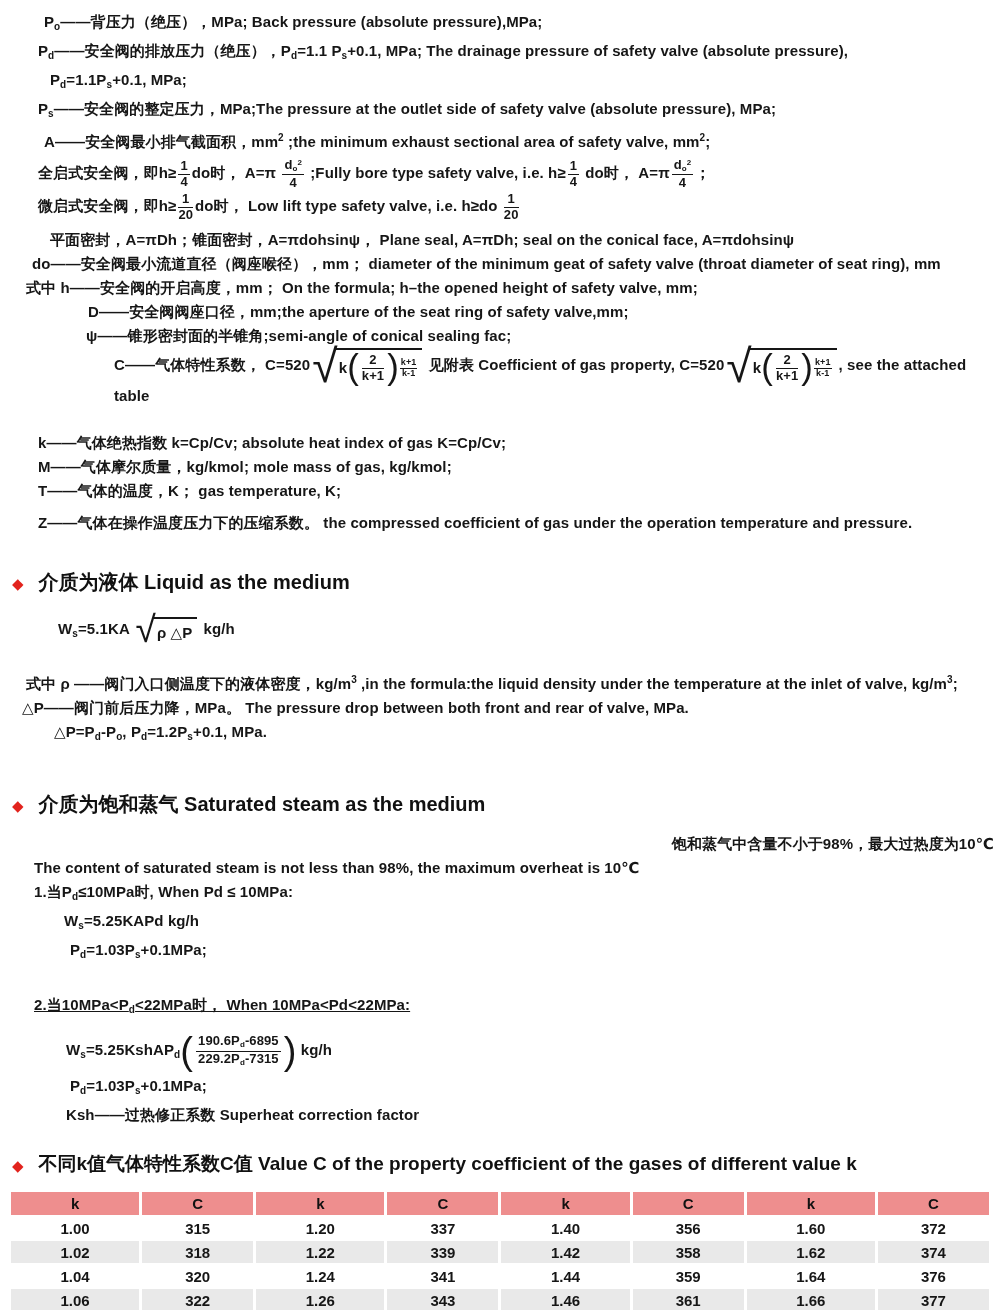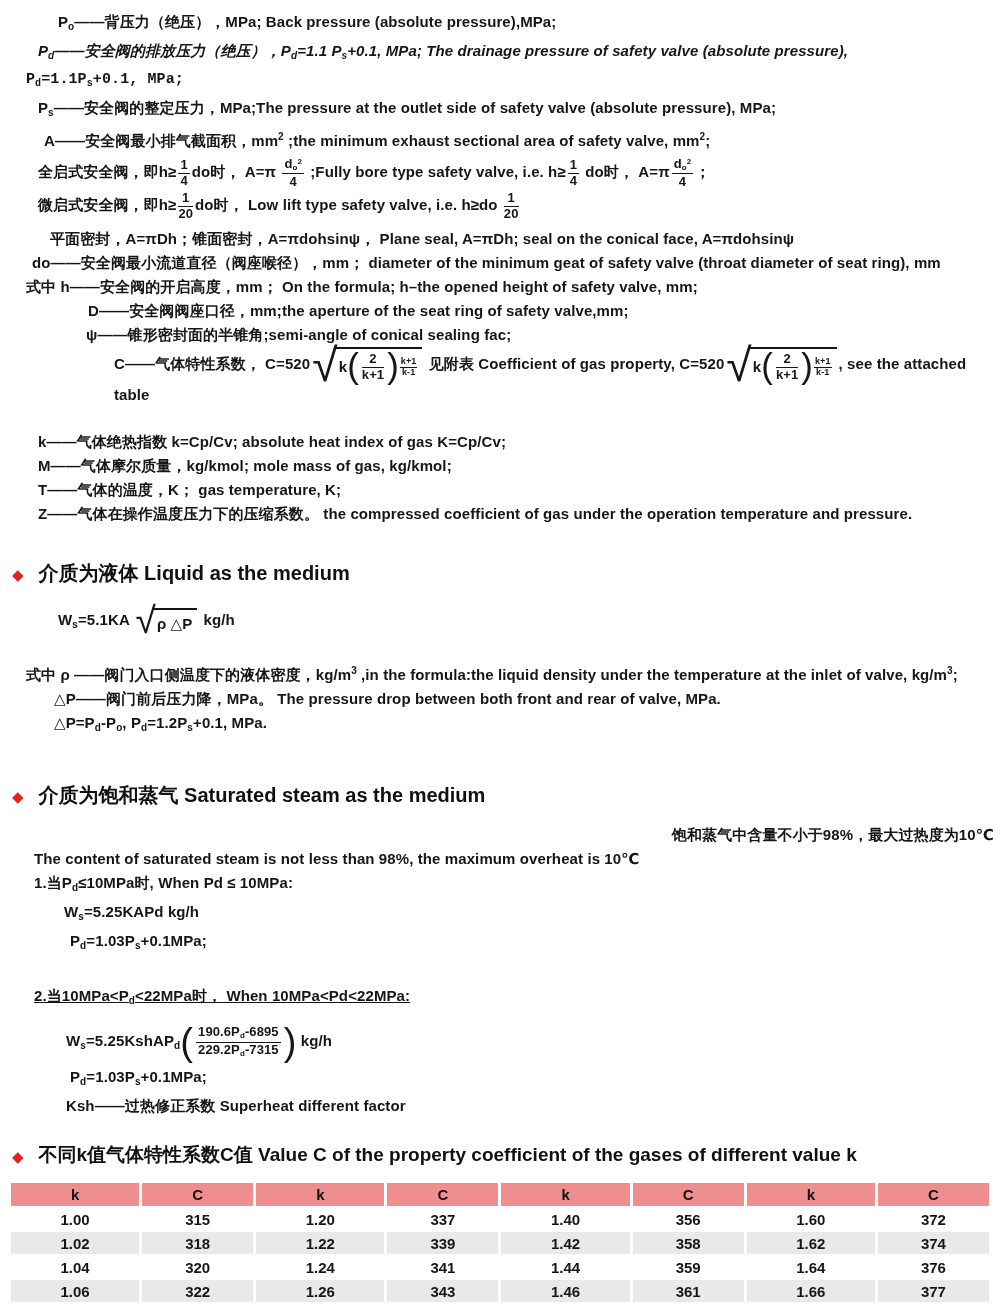--- a/index.html
+++ b/index.html
@@ -53,23 +53,23 @@
   table.ctable td { height:22px; text-align:center; font-weight:700; }
   table.ctable tbody tr:nth-child(even) td { background:#e9e9e9; }
 </style>
 </head>
 <body>
 
 <div class="page">
 
   <section>
     <div>
-        <div class="tline" style="padding-left: 58px;">P<sub>o</sub>——背压力（绝压），MPa; Back pressure (absolute pressure),MPa;</div>
-        <div class="tline" style="padding-left: 38px; font-style: italic;">P<sub>d</sub>——安全阀的排放压力（绝压），P<sub>d</sub>=1.1 P<sub>s</sub>+0.1, MPa; The drainage pressure of safety valve (absolute pressure),</div>
-        <div class="tline" style="padding-left: 26px; font-family: Liberation Mono, monospace;">P<sub>d</sub>=1.1P<sub>s</sub>+0.1, MPa;</div>
+        <div class="tline" style="padding-left: 44px;">P<sub>o</sub>——背压力（绝压），MPa; Back pressure (absolute pressure),MPa;</div>
+        <div class="tline" style="padding-left: 38px;">P<sub>d</sub>——安全阀的排放压力（绝压），P<sub>d</sub>=1.1 P<sub>s</sub>+0.1, MPa; The drainage pressure of safety valve (absolute pressure),</div>
+        <div class="tline" style="padding-left: 50px;">P<sub>d</sub>=1.1P<sub>s</sub>+0.1, MPa;</div>
         <div class="tline" style="padding-left: 38px;">P<sub>s</sub>——安全阀的整定压力，MPa;The pressure at the outlet side of safety valve (absolute pressure), MPa;</div>
         <div class="tline" style="padding-left: 44px;">A——安全阀最小排气截面积，mm<sup>2</sup> ;the minimum exhaust sectional area of safety valve, mm<sup>2</sup>;</div>
         <div class="tline" style="padding-left: 38px; margin-top: 4px;">全启式安全阀，即h≥<span class="frac"><span class="num">1</span><span class="den">4</span></span>do时， A=π <span class="frac"><span class="num">d<sub>o</sub><sup>2</sup></span><span class="den">4</span></span> ;Fully bore type safety valve, i.e. h≥<span class="frac"><span class="num">1</span><span class="den">4</span></span> do时， A=π<span class="frac"><span class="num">d<sub>o</sub><sup>2</sup></span><span class="den">4</span></span>；</div>
         <div class="tline" style="padding-left: 38px; margin-top: 2px;">微启式安全阀，即h≥<span class="frac"><span class="num">1</span><span class="den">20</span></span>do时， Low lift type safety valve, i.e. h≥do <span class="frac"><span class="num">1</span><span class="den">20</span></span></div>
         <div class="tline" style="padding-left: 50px; margin-top: 5px;">平面密封，A=πDh；锥面密封，A=πdohsinψ， Plane seal, A=πDh; seal on the conical face, A=πdohsinψ</div>
         <div class="tline" style="padding-left: 32px;">do——安全阀最小流道直径（阀座喉径），mm； diameter of the minimum geat of safety valve (throat diameter of seat ring), mm</div>
         <div class="tline" style="padding-left: 26px;">式中 h——安全阀的开启高度，mm； On the formula; h–the opened height of safety valve, mm;</div>
         <div class="tline" style="padding-left: 88px;">D——安全阀阀座口径，mm;the aperture of the seat ring of safety valve,mm;</div>
         <div class="tline" style="padding-left: 86px;">ψ——锥形密封面的半锥角;semi-angle of conical sealing fac;</div>
         <div class="tline" style="padding-left: 114px; ">C——气体特性系数， C=520<span class="sqrt">
@@ -99,36 +99,36 @@
                 </span>
                 <span class="paren-ch" style="font-size: 34.72px;">)</span>
               </span><span class="supfrac">
                 <span class="sf-n">k+1</span>
                 <span class="sf-d">k-1</span>
               </span></span>
           </span>, see the attached table</div>
         <div class="tline" style="padding-left: 38px; margin-top: 23px;">k——气体绝热指数 k=Cp/Cv; absolute heat index of gas K=Cp/Cv;</div>
         <div class="tline" style="padding-left: 38px;">M——气体摩尔质量，kg/kmol; mole mass of gas, kg/kmol;</div>
         <div class="tline" style="padding-left: 38px;">T——气体的温度，K； gas temperature, K;</div>
-        <div class="tline" style="padding-left: 38px;">Z——气体在操作温度压力下的压缩系数。 the compressed coefficient of gas under the operation temperature and pressure.</div>
+        <div class="tline" style="padding-left: 38px; margin-top: 8px;">Z——气体在操作温度压力下的压缩系数。 the compressed coefficient of gas under the operation temperature and pressure.</div>
       </div>
   </section>
 
   <section>
     <h2 class="heading h1">
       <span class="diamond">◆</span>
       <span>介质为液体 Liquid as the medium</span>
     </h2>
     <div>
         <div class="tline" style="padding-left: 58px; margin-top: 4px;">W<sub>s</sub>=5.1KA <span class="sqrt">
             <span class="sqrt-sign" style="font-size: 36.96px;">√</span>
             <span class="sqrt-body">ρ △P</span>
           </span>  kg/h</div>
         <div class="tline" style="padding-left: 26px; margin-top: 22px;">式中 ρ ——阀门入口侧温度下的液体密度，kg/m<sup>3</sup> ,in the formula:the liquid density under the temperature at the inlet of valve, kg/m<sup>3</sup>;</div>
-        <div class="tline" style="padding-left: 54px;">△P——阀门前后压力降，MPa。 The pressure drop between both front and rear of valve, MPa.</div>
+        <div class="tline" style="padding-left: 22px;">△P——阀门前后压力降，MPa。 The pressure drop between both front and rear of valve, MPa.</div>
         <div class="tline" style="padding-left: 54px;">△P=P<sub>d</sub>-P<sub>o</sub>, P<sub>d</sub>=1.2P<sub>s</sub>+0.1, MPa.</div>
       </div>
   </section>
 
   <section>
     <h2 class="heading h2">
       <span class="diamond">◆</span>
       <span>介质为饱和蒸气 Saturated steam as the medium</span>
     </h2>
     <div>
@@ -142,21 +142,21 @@
             <span class="paren-ch" style="font-size: 38.08px;">(</span>
             <span class="paren-body">
               <span class="frac">
                 <span class="num">190.6P<sub>d</sub>-6895</span>
                 <span class="den">229.2P<sub>d</sub>-7315</span>
               </span>
             </span>
             <span class="paren-ch" style="font-size: 38.08px;">)</span>
           </span> kg/h</div>
         <div class="tline" style="padding-left: 70px; margin-top: 6px;">P<sub>d</sub>=1.03P<sub>s</sub>+0.1MPa;</div>
-        <div class="tline" style="padding-left: 66px;">Ksh——过热修正系数  Superheat different factor</div>
+        <div class="tline" style="padding-left: 66px;">Ksh——过热修正系数  Superheat correction factor</div>
       </div>
   </section>
 
   <section>
     <h2 class="heading h3">
       <span class="diamond">◆</span>
       <span>不同k值气体特性系数C值 Value C of the property coefficient of the gases of different value k</span>
     </h2>
     <table class="ctable">
         <thead>

